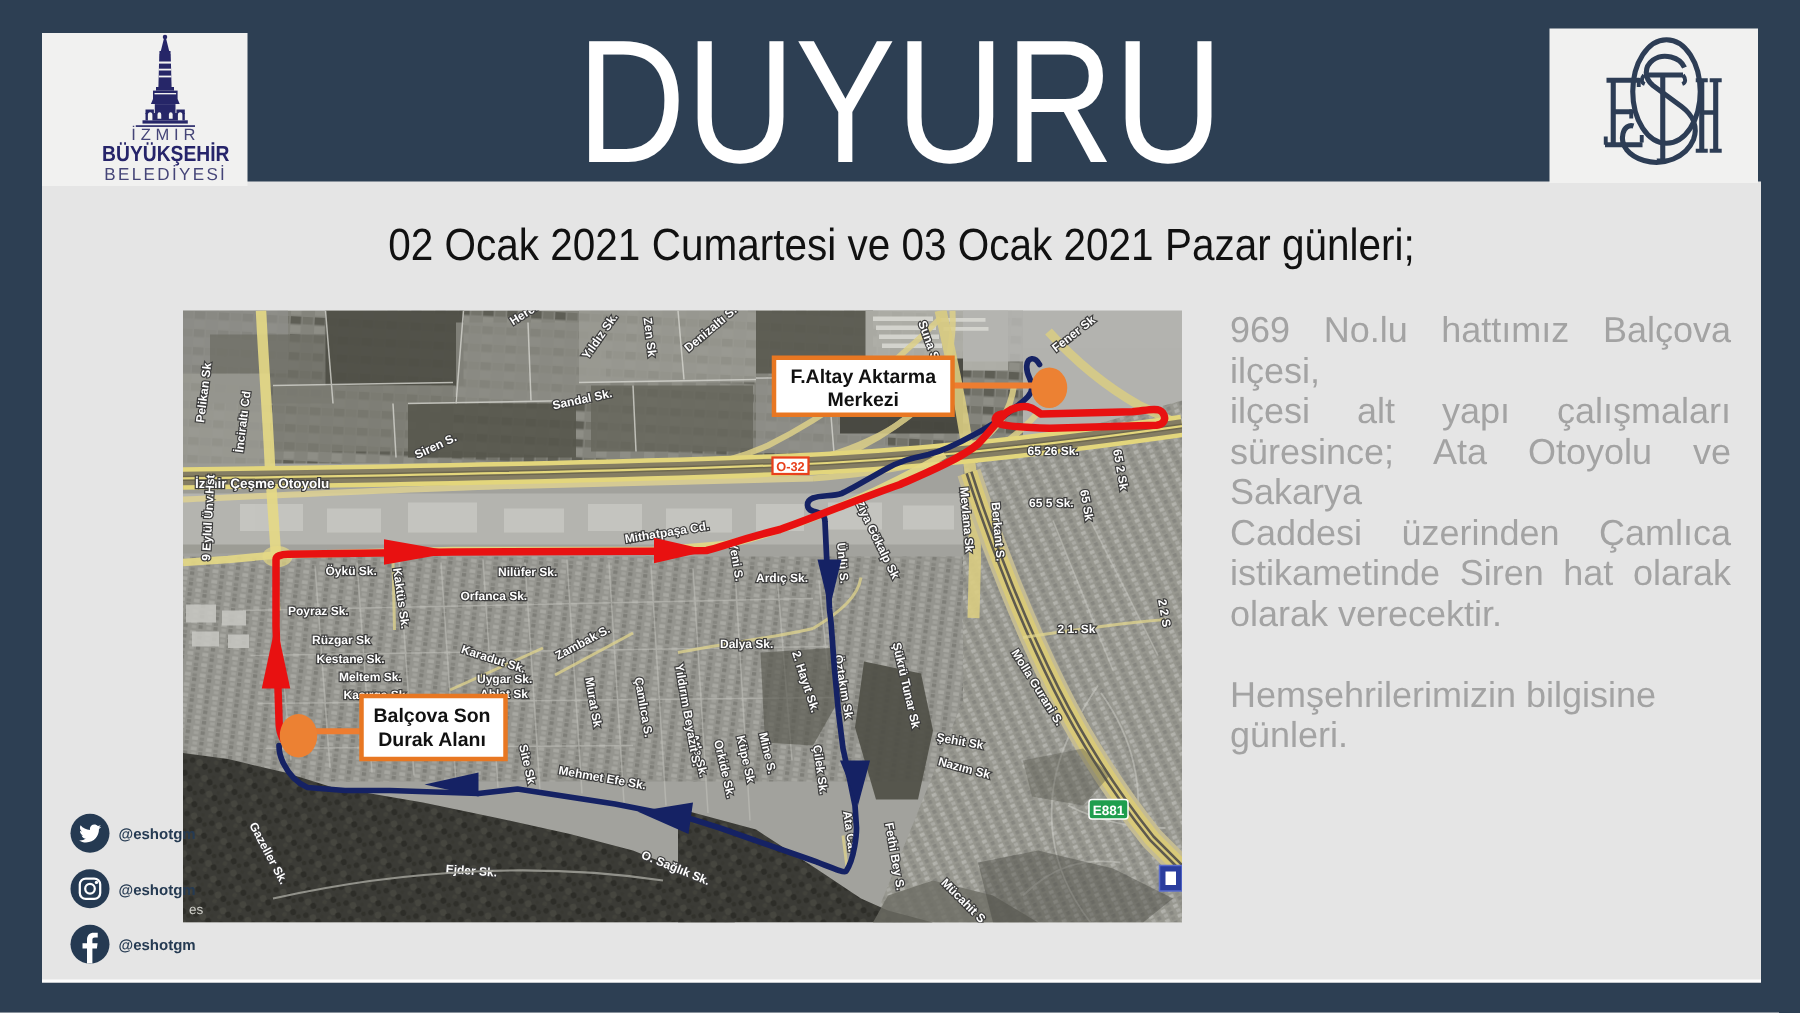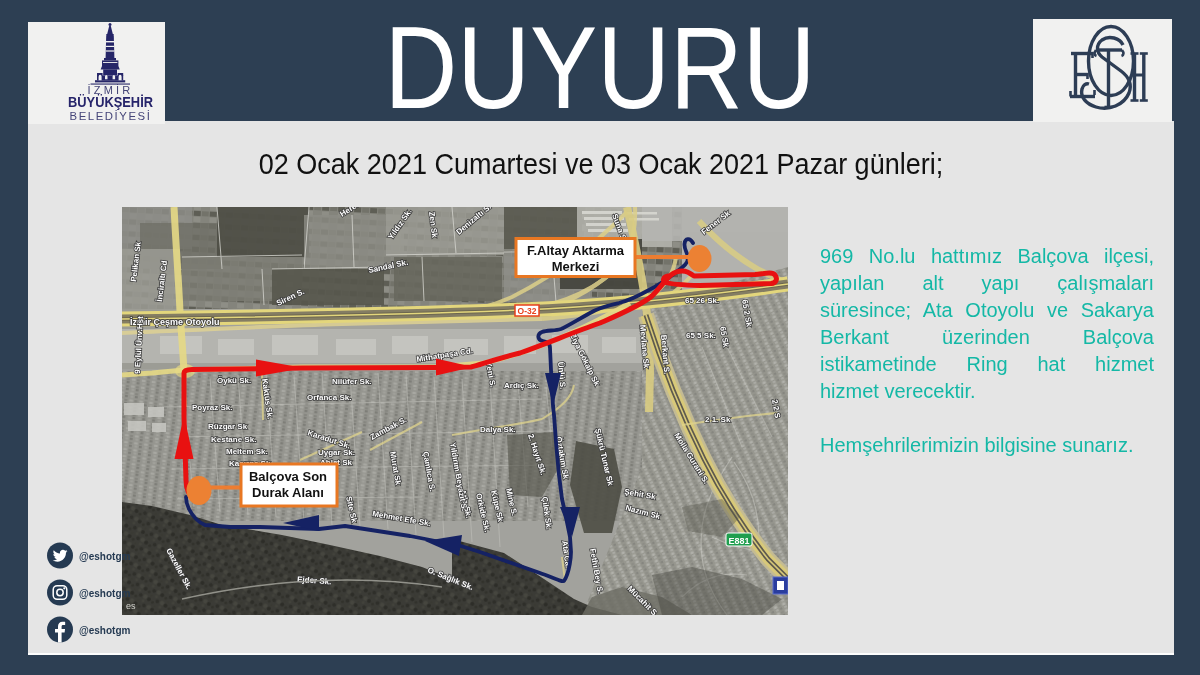--- a/index.html
+++ b/index.html
@@ -13,29 +13,29 @@
 <div class="abs" style="left:28px;top:121px;width:1146px;height:532px;background:#e5e5e5;border-bottom:2px solid #fdfdfd;"></div>
 
 <div class="abs" style="left:28px;top:22px;width:137px;height:102px;background:#f1f1f0;"></div>
 
 <div class="abs" style="left:1033px;top:19px;width:139px;height:103px;background:#f1f1f0;"></div>
 
 <div class="abs" style="left:0;top:0px;width:1200px;text-align:center;color:#fff;font-size:117px;font-weight:400;transform:scaleX(0.861);">DUYURU</div>
 
 <div class="abs" style="left:0;top:147px;width:1202px;text-align:center;color:#111;font-size:30px;transform:scaleX(0.9);">02 Ocak 2021 Cumartesi ve 03 Ocak 2021 Pazar günleri;</div>
 
-<div class="abs" id="para" style="left:820px;top:207px;width:334px;font-size:20px;line-height:27px;color:#14b8a6;margin-top:36px;">
+<div class="abs" id="para" style="left:820px;top:207px;width:334px;font-size:24px;line-height:27px;color:#a3a3a3;">
   <div style="text-align:justify;text-align-last:justify;">969 No.lu hattımız Balçova ilçesi,</div>
-  <div style="text-align:justify;text-align-last:justify;">yapılan alt yapı çalışmaları</div>
+  <div style="text-align:justify;text-align-last:justify;">ilçesi alt yapı çalışmaları</div>
   <div style="text-align:justify;text-align-last:justify;">süresince; Ata Otoyolu ve Sakarya</div>
-  <div style="text-align:justify;text-align-last:justify;">Berkant üzerinden Balçova</div>
-  <div style="text-align:justify;text-align-last:justify;">istikametinde Ring hat hizmet</div>
-  <div>hizmet verecektir.</div>
+  <div style="text-align:justify;text-align-last:justify;">Caddesi üzerinden Çamlıca</div>
+  <div style="text-align:justify;text-align-last:justify;">istikametinde Siren hat olarak</div>
+  <div>olarak verecektir.</div>
   <div>&nbsp;</div>
-  <div>Hemşehrilerimizin bilgisine sunarız.</div>
+  <div>Hemşehrilerimizin bilgisine günleri.</div>
 </div>
 
 <div class="abs" id="mapbox" style="left:122px;top:207px;width:666px;height:408px;">
 <svg width="666" height="408" viewBox="0 0 666 408" xmlns="http://www.w3.org/2000/svg" style="display:block">
 <defs>
 <pattern id="blocks" width="10" height="7" patternUnits="userSpaceOnUse" patternTransform="rotate(7)">
   <rect width="10" height="7" fill="#95958f"></rect>
   <rect x="0.8" y="0.8" width="3.8" height="2.3" fill="#a8a8a2"></rect>
   <rect x="5.8" y="1.1" width="3" height="2" fill="#868680"></rect>
   <rect x="1.5" y="4.2" width="3" height="2" fill="#a2a29c"></rect>

